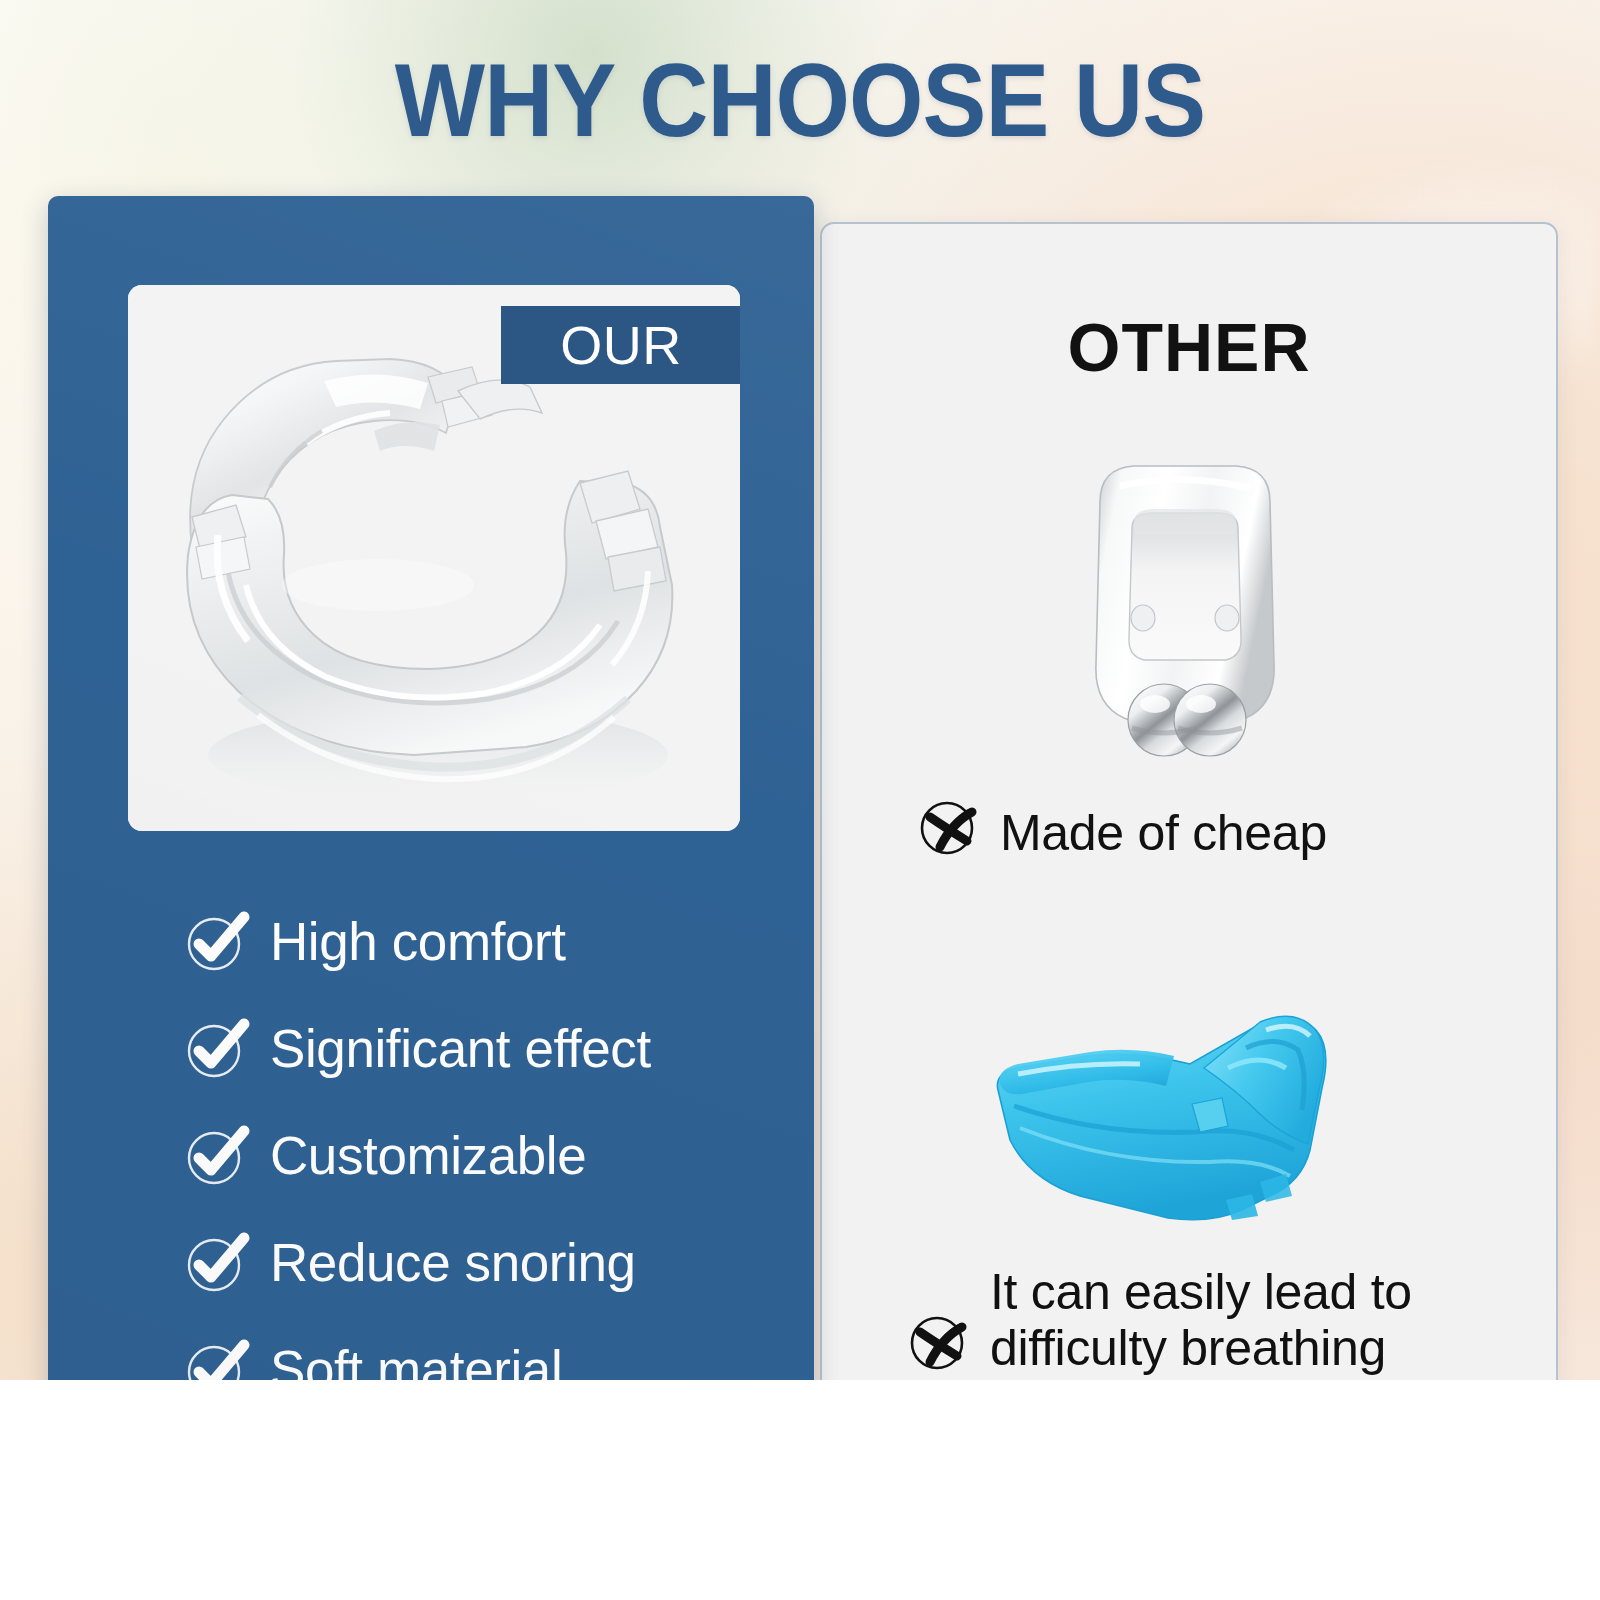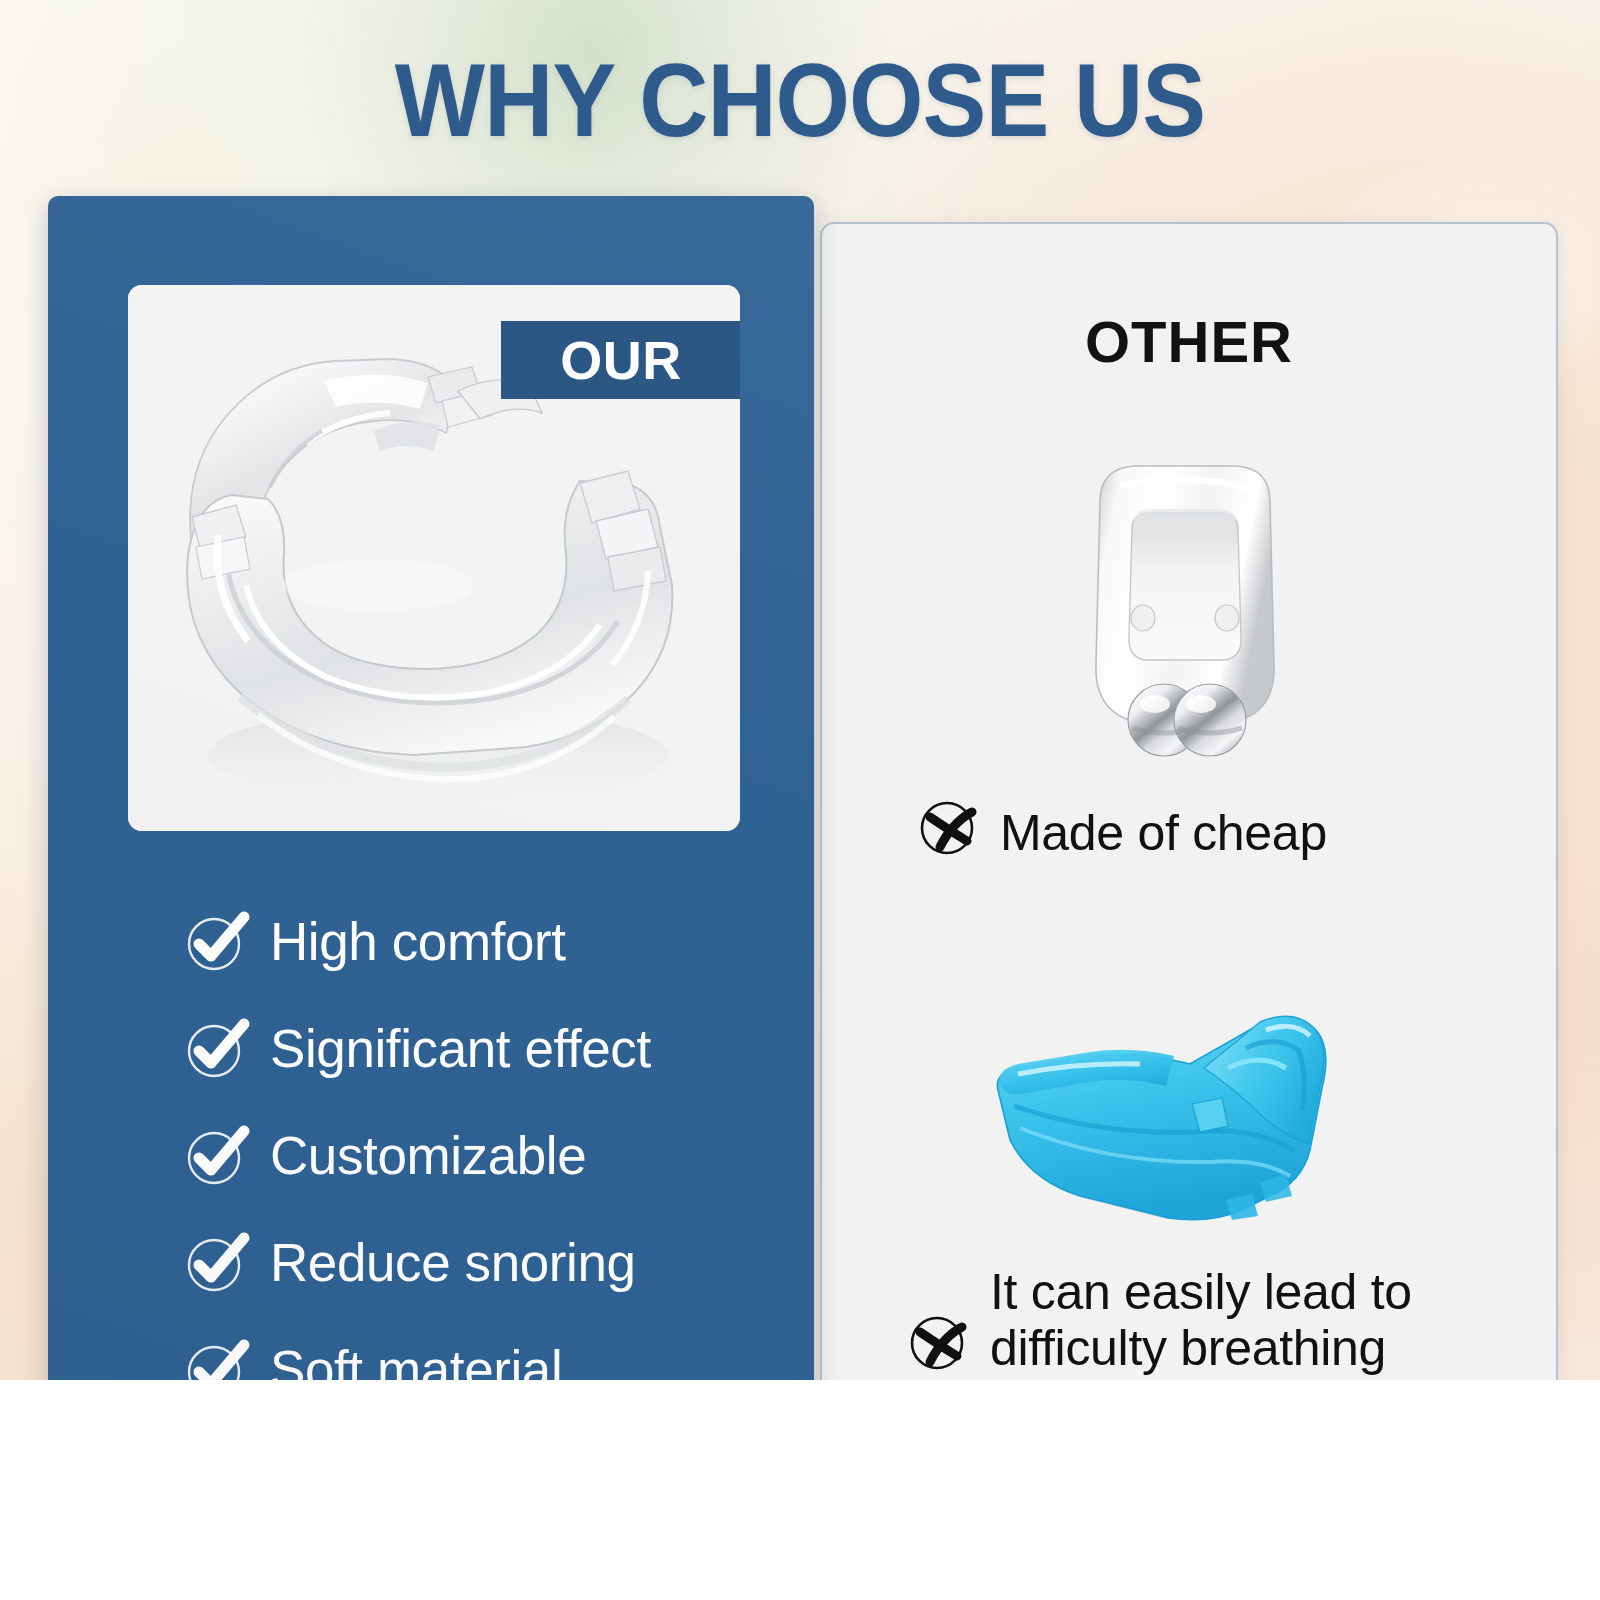--- a/index.html
+++ b/index.html
@@ -58,21 +58,21 @@
     width:738px; height:1296px;
     background:#f2f2f2;
     border:2px solid #b6c2cf;
     border-radius:14px;
     box-shadow:0 5px 20px rgba(120,132,148,0.14);
   }
   .other-head {
     position:absolute;
     left:0; right:0; top:84px;
     text-align:center;
-    font-size:58px;
+    font-size:68px;
     font-weight:bold;
     letter-spacing:1px;
     color:#121212;
   }
 
   
   .noseclip-wrap {
     position:absolute;
     left:238px; top:218px;
     width:250px; height:330px;
@@ -129,29 +129,29 @@
     width:612px; height:546px;
     background:#f3f3f3;
     border-radius:14px;
     overflow:hidden;
   }
   .our-card-photo { position:absolute; inset:0; }
   .clearguard { width:100%; height:100%; display:block; }
 
   .our-badge {
     position:absolute;
-    right:-1px; top:36px;
+    right:-1px; top:21px;
     width:240px; height:78px;
     background:#2c5785;
     display:flex;
     align-items:center;
     justify-content:center;
     color:#ffffff;
     font-size:54px;
-    font-weight:bold;
+    font-weight:normal;
     letter-spacing:0.5px;
     z-index:3;
   }
 
   .feature-list {
     position:absolute;
     left:134px; top:692px;
     width:600px;
   }
   .feature-item {

